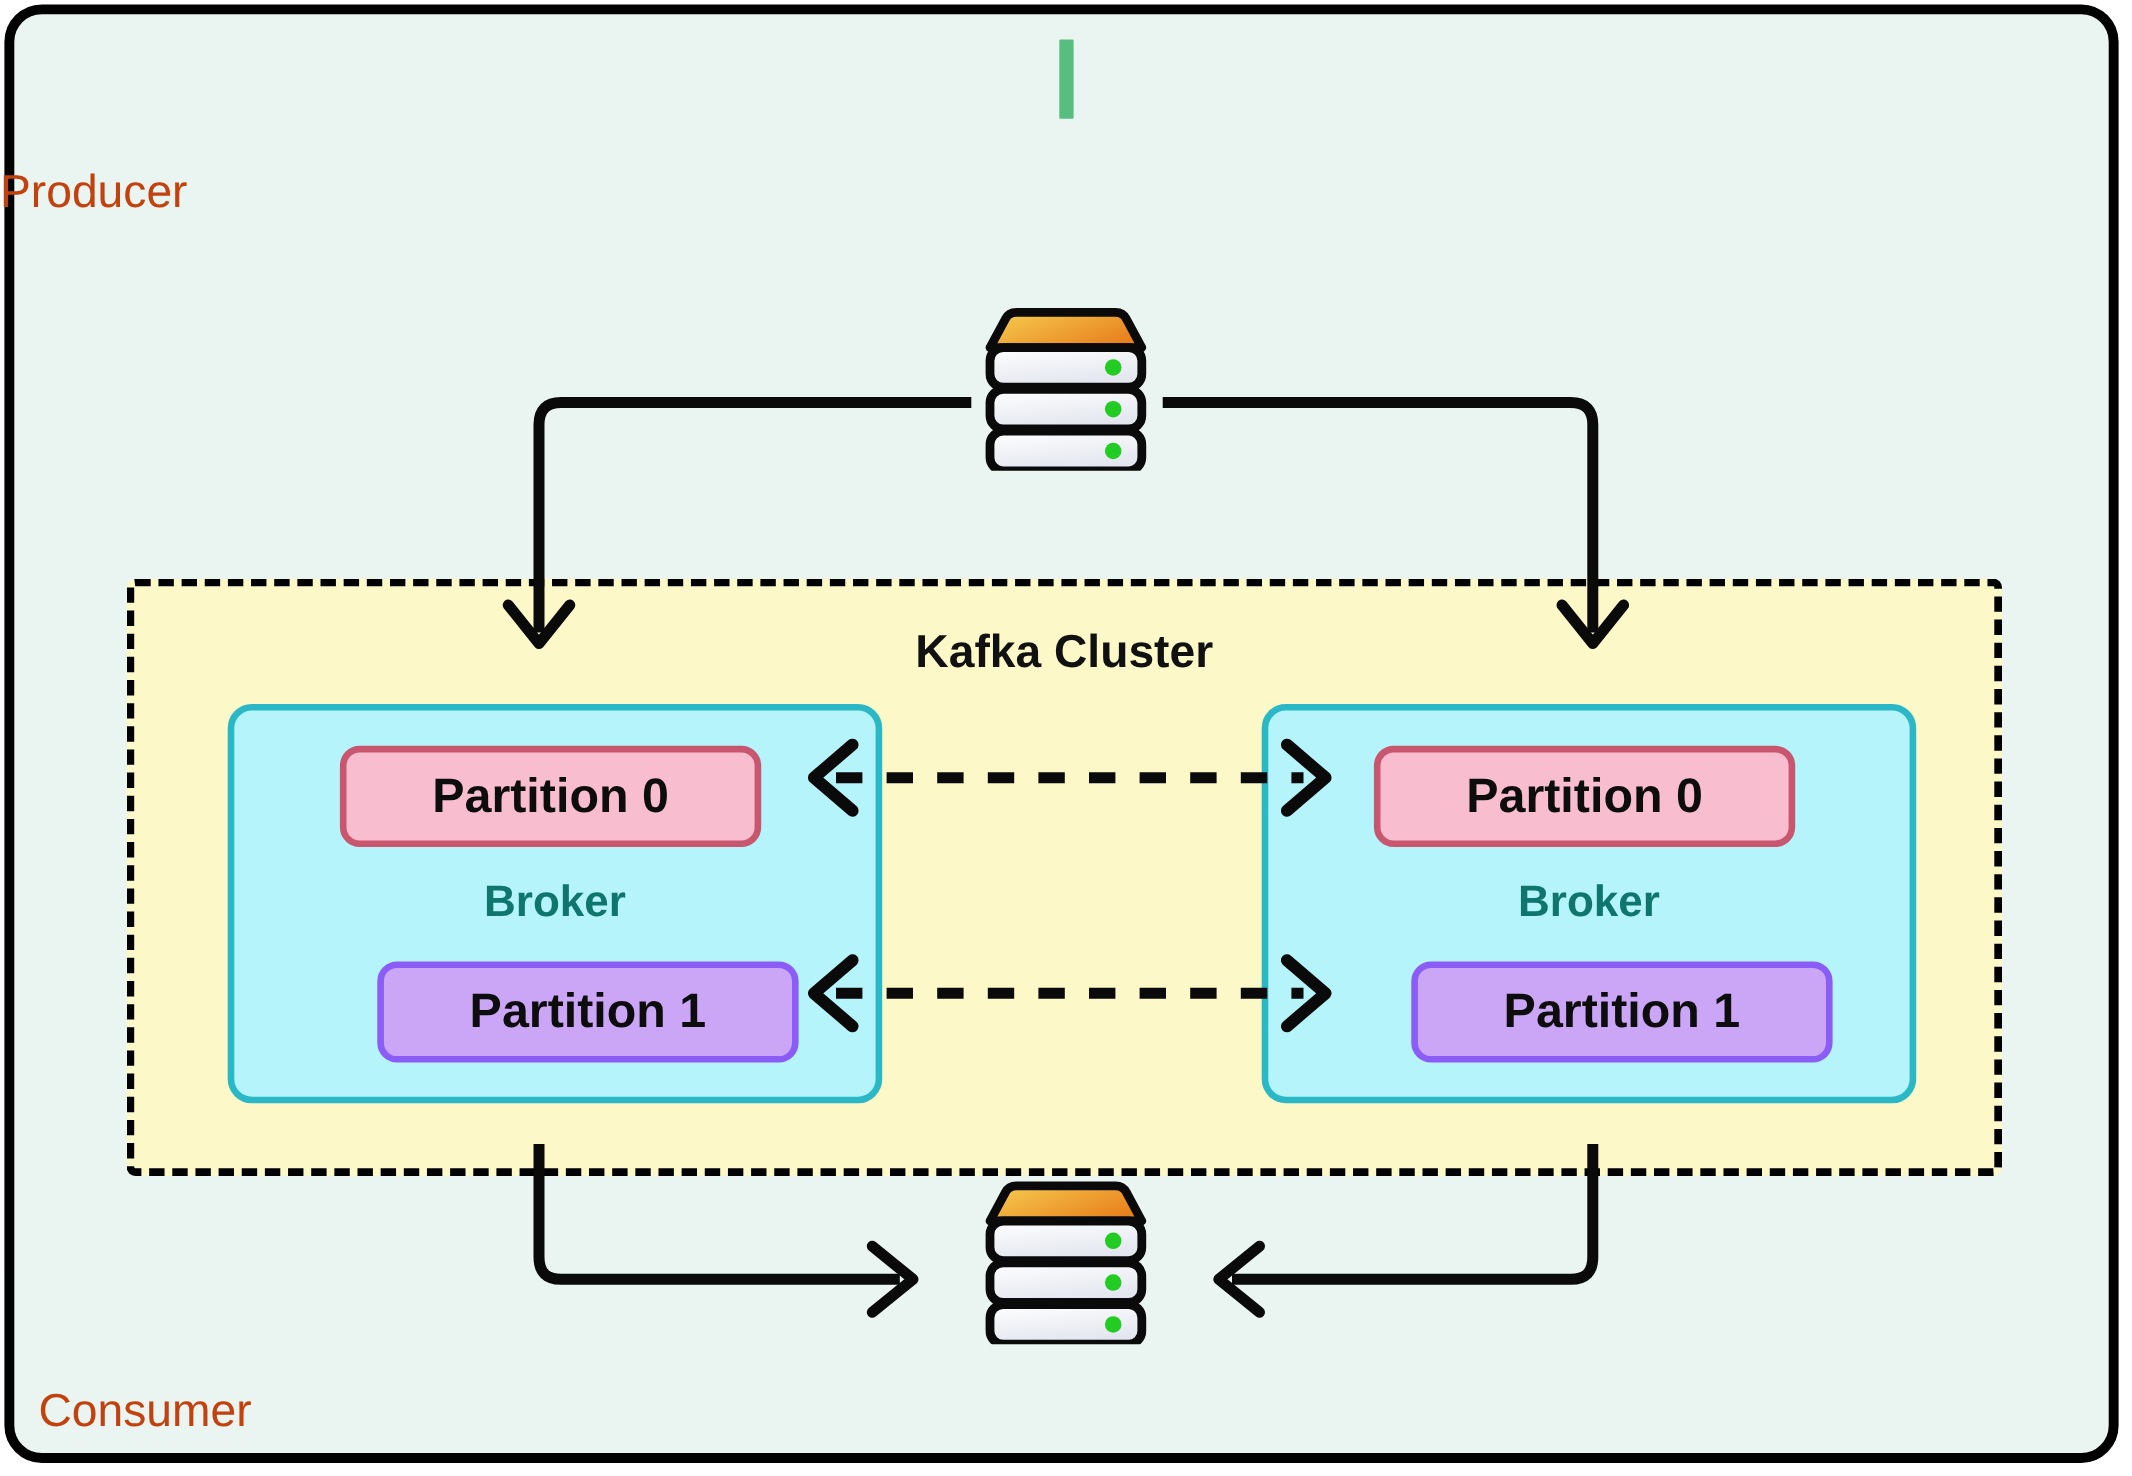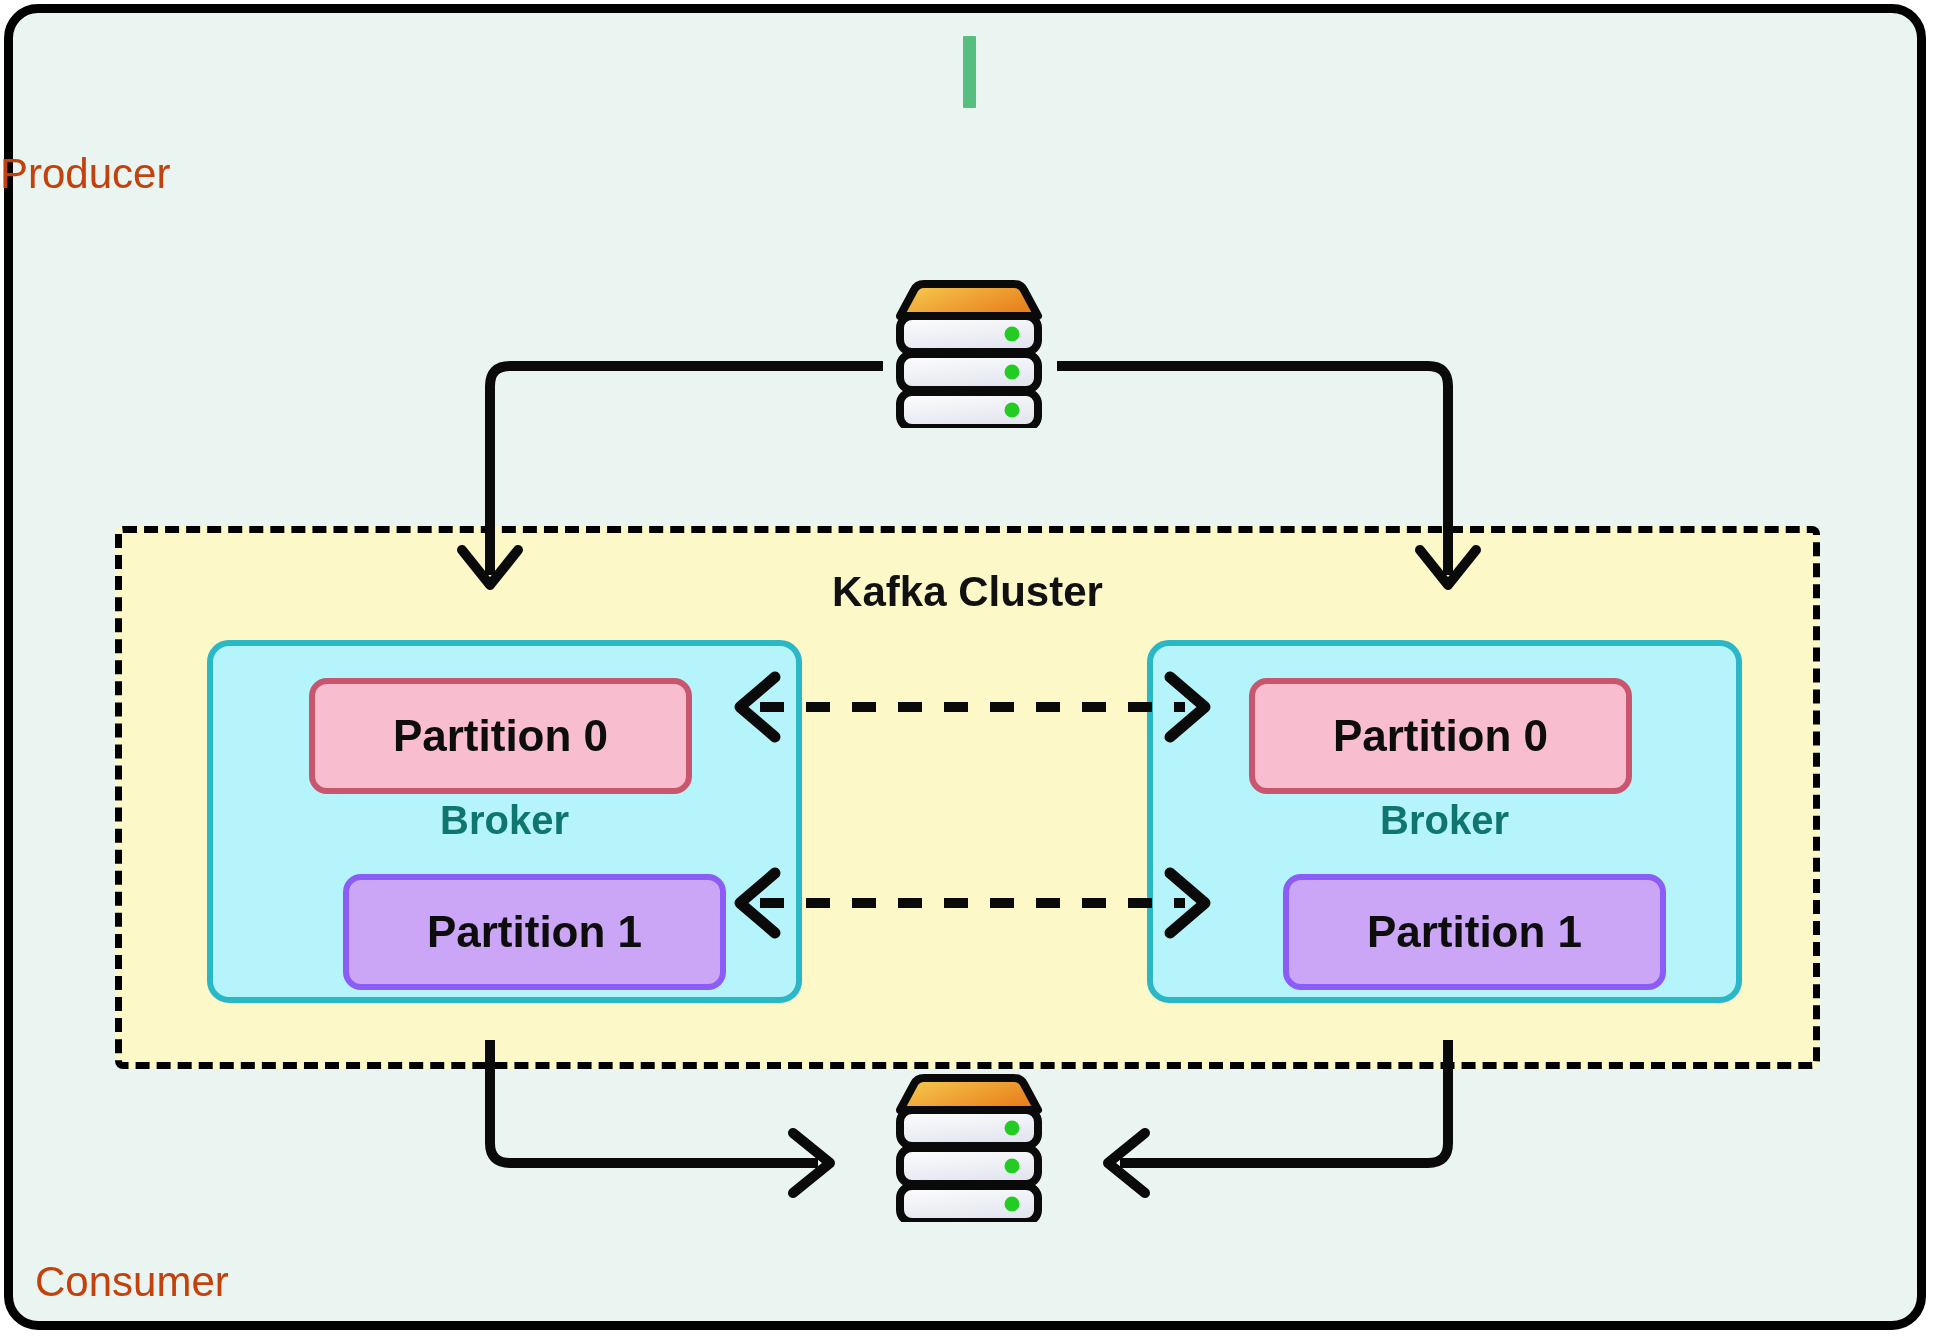--- a/index.html
+++ b/index.html
@@ -128,21 +128,21 @@
     width: 100%;
     text-align: center;
     font-size: 40px;
     color: #0f766e;
   }
 
   .partition {
     position: absolute;
     left: 96px;
     width: 383px;
-    height: 116px;
+    height: 92px;
     box-sizing: border-box;
     display: flex;
     align-items: center;
     justify-content: center;
     font-size: 44px;
     color: #0d0d0d;
     border-radius: 18px;
   }
   .partition.p0 {
     top: 32px;

